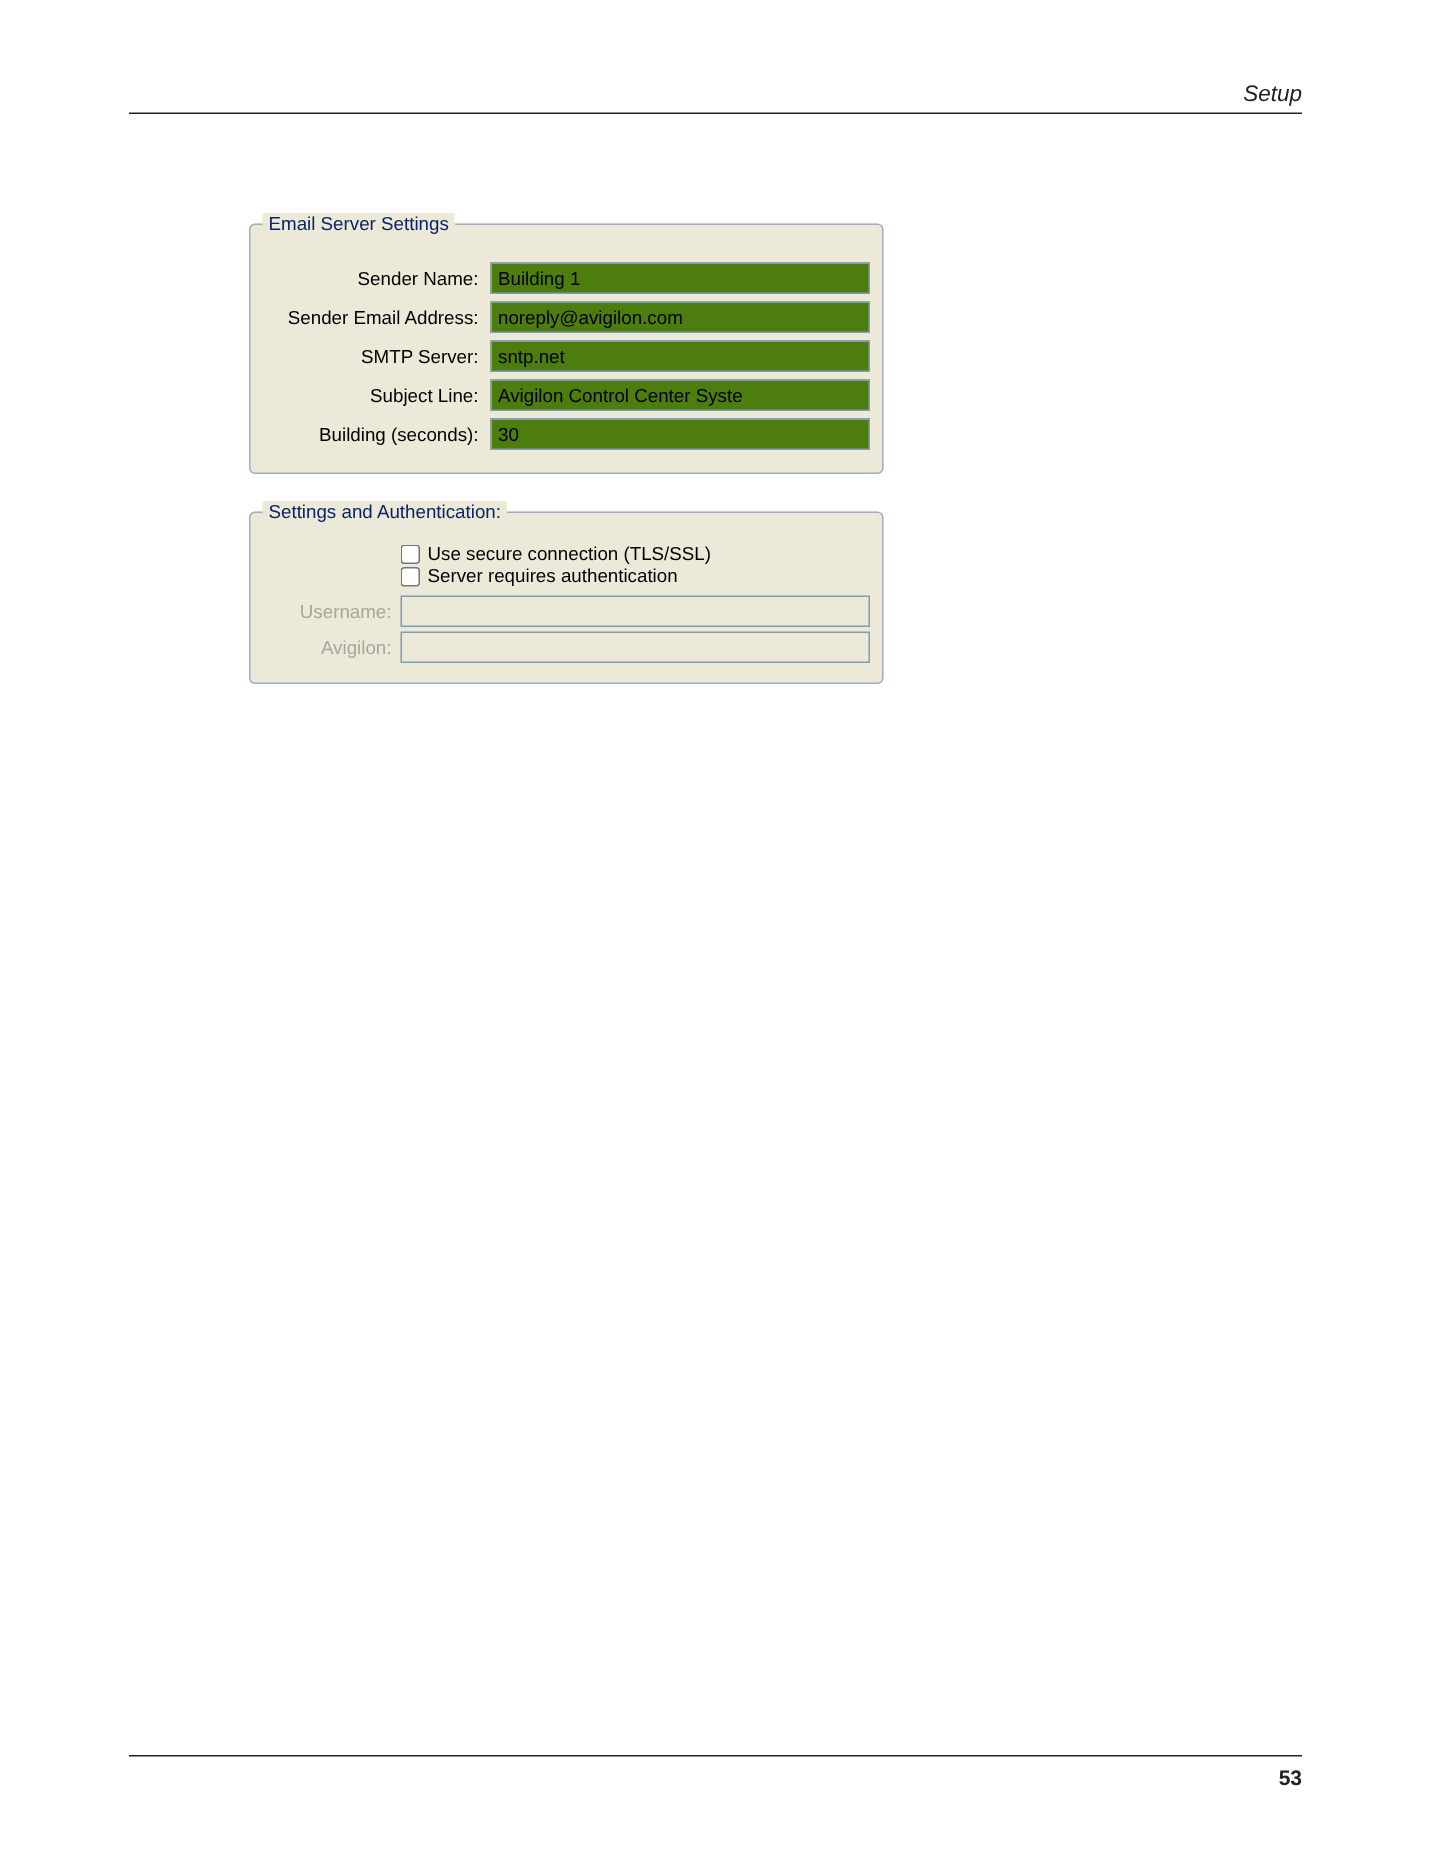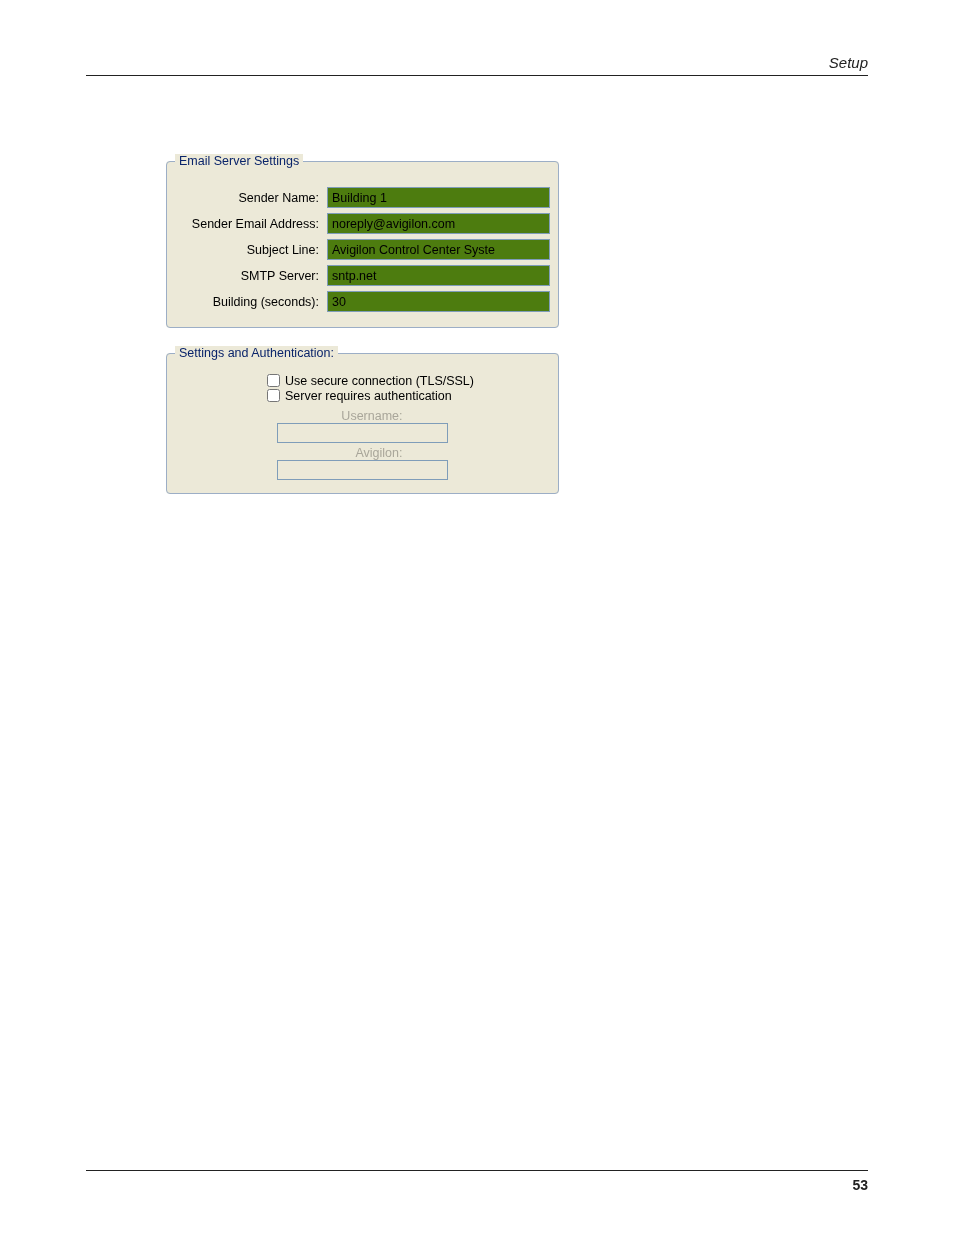--- a/index.html
+++ b/index.html
@@ -45,23 +45,23 @@
   .footer-text {
     position: absolute;
     bottom: 42px;
     right: 86px;
     font-size: 14px;
     font-weight: bold;
     color: #222;
   }
   .panel-wrap {
     position: absolute;
-    top: 154px;
+    top: 142px;
     left: 166px;
-    width: 393px;
+    width: 423px;
   }
   fieldset.groupbox {
     border: 1px solid #9caec6;
     border-radius: 4px;
     background: #ece9d8;
     margin: 0 0 18px 0;
     padding: 14px 8px 10px 8px;
     position: relative;
   }
   fieldset.groupbox > legend {
@@ -98,32 +98,32 @@
   .text-input:disabled {
     background: #ece9d8;
     color: #a9a69a;
   }
   .auth-inner {
     padding-left: 92px;
     margin-bottom: 6px;
   }
   .check-row {
     display: flex;
-    align-items: flex-start;
+    align-items: flex-end;
     gap: 5px;
     margin: 0 0 1px 0;
     font-size: 12.5px;
   }
   .check-row input[type=checkbox] {
     width: 13px;
     height: 13px;
     margin: 0;
   }
   .auth-fields .form-label { width: 92px; padding-right: 6px; }
-  .auth-fields .form-row { margin: 3px 0; flex-direction: column; }
+  .auth-fields .form-row { margin: 3px 0; }
 </style>
 </head>
 <body>
 
 <div class="page">
 
   <div class="header-text">Setup</div>
   <div class="header-rule"></div>
 
   <div class="panel-wrap">
@@ -135,27 +135,27 @@
         <div class="form-label">Sender Name:</div>
         <input class="text-input" type="text" value="Building 1" style="">
       </div>
 
       <div class="form-row">
         <div class="form-label">Sender Email Address:</div>
         <input class="text-input" type="text" value="noreply@avigilon.com" style="">
       </div>
 
       <div class="form-row">
-        <div class="form-label">Subject Line:</div>
-        <input class="text-input" type="text" value="Avigilon Control Center Syste" style="">
+        <div class="form-label">SMTP Server:</div>
+        <input class="text-input" type="text" value="sntp.net" style="">
       </div>
 
       <div class="form-row">
-        <div class="form-label">SMTP Server:</div>
-        <input class="text-input" type="text" value="sntp.net" style="">
+        <div class="form-label">Subject Line:</div>
+        <input class="text-input" type="text" value="Avigilon Control Center Syste" style="">
       </div>
 
 
       <div class="form-row">
         <div class="form-label">Building (seconds):</div>
         <input class="text-input" type="text" value="30" style="">
       </div>
     </fieldset>
 
     <fieldset class="groupbox">

